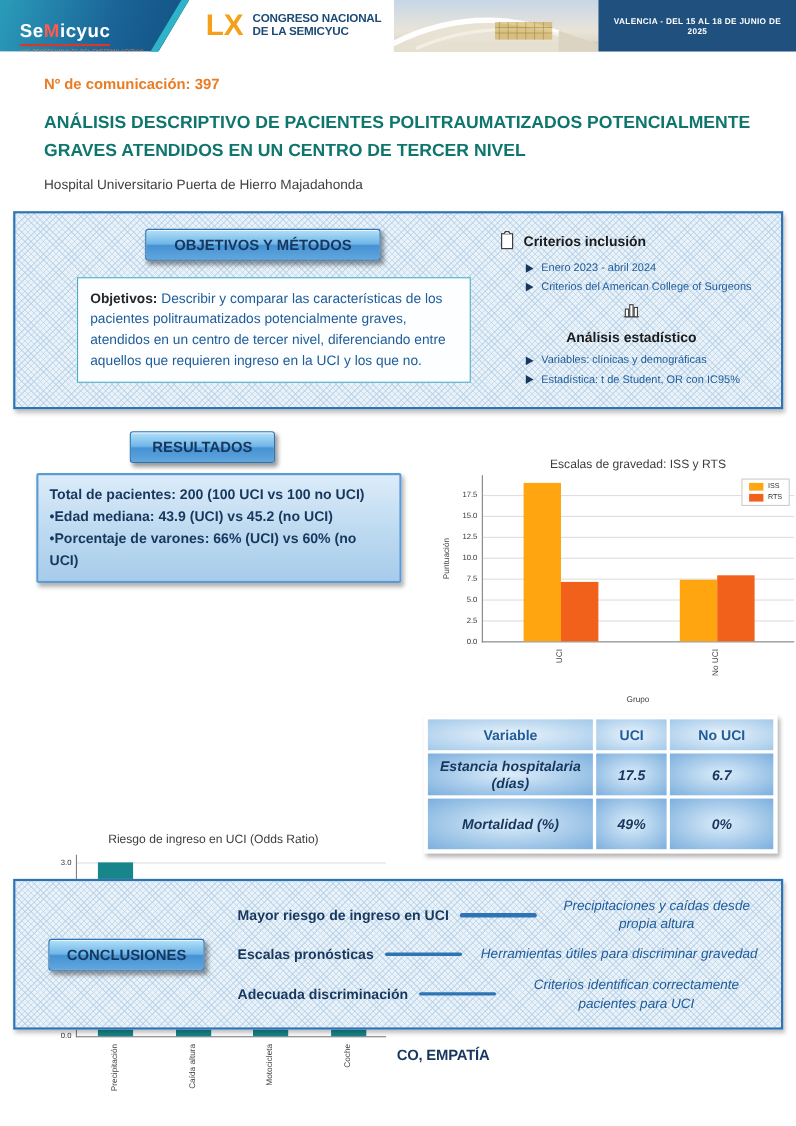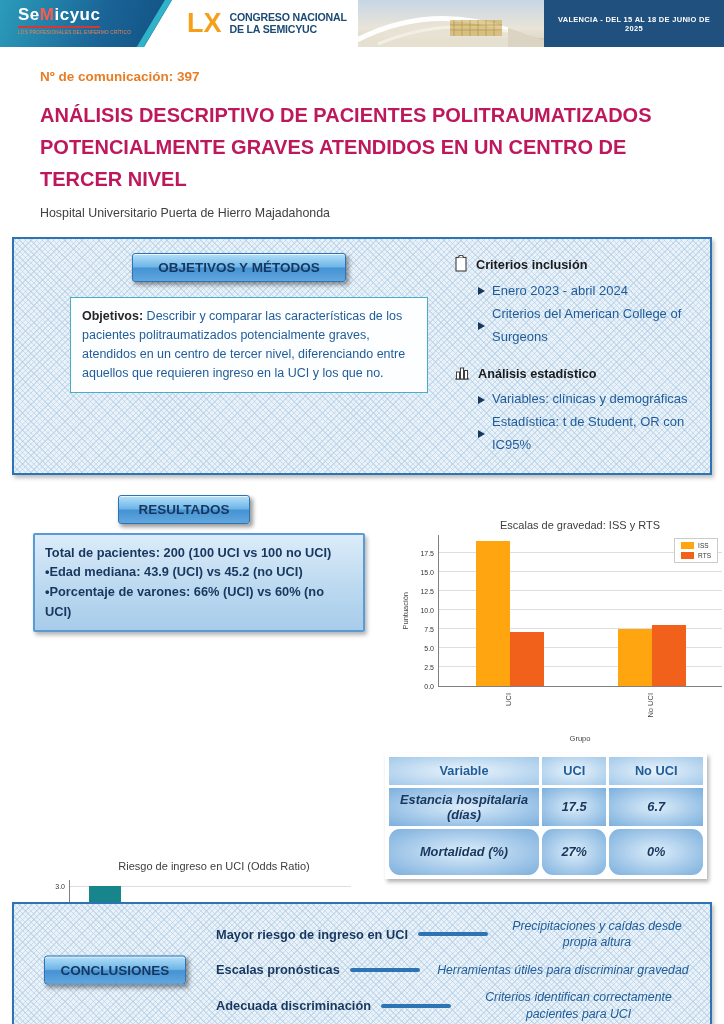--- a/index.html
+++ b/index.html
@@ -6,41 +6,41 @@
   html, body { width: 724px; height: 1024px; background: #fff; overflow: hidden;
     font-family: "Liberation Sans", sans-serif; }
 
   
   .hdr { position: relative; height: 47px; background: #fff; overflow: hidden; }
   .hdr-blue { position: absolute; left: 0; top: 0; width: 182px; height: 100%;
     background: linear-gradient(108deg, #2b9cba 0%, #1a6497 55%, #114e7e 100%);
     clip-path: polygon(0 0, 172px 0, 144px 100%, 0 100%); }
   .hdr-stripe { position: absolute; left: 151px; top: -9px; width: 6px; height: 66px;
     background: #2fb3c9; transform: rotate(31deg); }
-  .logo { position: absolute; left: 18px; top: 5px; }
+  .logo { position: absolute; left: 18px; top: 19px; }
   .logo-word { color: #fff; font-size: 17px; letter-spacing: .5px; font-weight: 600;
     border-bottom: 2px solid #d6382e; padding-bottom: 1px; display: inline-block; }
   .logo-word .m { color: #ff5a4e; }
   .logo-sub { font-size: 4.6px; color: #ef8350; letter-spacing: .25px; margin-top: 2px; }
   .hdr-center { position: absolute; left: 187px; top: 0; height: 100%;
     display: flex; align-items: center; gap: 8px; }
   .lx { font-size: 27px; font-weight: 800; color: #f6a019; line-height: 1; }
   .congress { font-size: 10.6px; font-weight: 800; color: #1b4a74;
     letter-spacing: -0.2px; line-height: 1.12; }
   .hdr-photo { position: absolute; left: 358px; top: 0; width: 186px; height: 100%; }
   .hdr-navy { position: absolute; left: 544px; right: 0; top: 0; height: 100%;
     background: #20507e; color: #fff; font-size: 7.5px; font-weight: 700;
     letter-spacing: .3px; display: flex; align-items: center; justify-content: center;
     text-align: center; padding: 0 10px; }
 
   
   main { padding: 0 12px; }
   .comm { margin: 22px 0 0 28px; color: #e87d25; font-weight: 700; font-size: 13.5px; }
-  .title { margin: 15px 28px 0; max-width: 650px; color: #be185d;
-    font-size: 20px; font-weight: 700; line-height: 1.6; }
+  .title { margin: 15px 28px 0; max-width: 650px; color: #0f766e;
+    font-size: 16px; font-weight: 700; line-height: 1.6; }
   .authors { margin: 11px 28px 0; max-width: 650px; color: #3f3f3f;
     font-style: italic; font-size: 12.4px; line-height: 1.5; }
   .affil { margin: 11px 28px 0; color: #3f3f3f; font-size: 12.4px; }
 
   
   .panel { border: 2px solid #2e74b5; background-color: #eaf2f9;
     background-image:
       repeating-linear-gradient(45deg, rgba(172,202,228,.55) 0 1px, transparent 1px 4px),
       repeating-linear-gradient(-45deg, rgba(172,202,228,.55) 0 1px, transparent 1px 4px);
     box-shadow: 2px 3px 4px rgba(0,0,0,.25); }
@@ -53,24 +53,24 @@
   
   .panel-obj { margin-top: 17px; display: flex; padding: 14px 16px 16px; }
   .obj-left { width: 358px; margin-left: 40px; }
   .obj-btn { width: 214px; margin-left: 62px; }
   .obj-box { margin-top: 15px; background: #fdfeff; border: 1.5px solid #4bacc6;
     padding: 9px 11px; font-size: 12.5px; color: #1f5c99; line-height: 1.52; }
   .obj-box b { color: #262626; }
   .methods { flex: 1; margin-left: 26px; padding-top: 2px; }
   .m-head { display: flex; align-items: center; gap: 8px; color: #1a1a1a;
     font-weight: 700; font-size: 12.7px; }
-  .m-head.second { margin-top: 16px; }
+  .m-head.second { margin-top: 3px; flex-direction: column; }
   .bullets { margin: 5px 0 0 24px; }
   .bullet { display: flex; align-items: center; gap: 7px; color: #1f5c99;
-    font-size: 13px; line-height: 1.75; }
+    font-size: 10px; line-height: 1.75; }
   .tri { width: 0; height: 0; border-top: 4px solid transparent;
     border-bottom: 4px solid transparent; border-left: 7px solid #17375e; flex: 0 0 auto; }
 
   
   .res-btn { width: 132px; margin: 20px 0 0 106px; }
   .results-area { position: relative; height: 368px; }
   .stats-box { position: absolute; left: 21px; top: 9px; width: 332px;
     border: 2px solid #5b9bd5; border-radius: 2px;
     background: linear-gradient(180deg, #dcecf9 0%, #bcd9f0 55%, #a7ccea 100%);
     box-shadow: 2px 3px 4px rgba(0,0,0,.3);
@@ -82,21 +82,21 @@
   .tbl-wrap { position: absolute; left: 373px; top: 229px; width: 322px;
     background: #fff; padding: 1px; box-shadow: 2px 3px 4px rgba(0,0,0,.3); }
   .tbl-wrap table { width: 100%; border-collapse: separate; border-spacing: 3px; }
   .tbl-wrap th, .tbl-wrap td { text-align: center; vertical-align: middle; padding: 4px 6px; }
   .tbl-wrap th { color: #1f5c99; font-weight: 700; font-size: 12.8px; height: 28px;
     background: radial-gradient(ellipse at center, #eaf4fc 0%, #a6cbea 95%); }
   .tbl-wrap td { color: #17375e; font-style: italic; font-weight: 600; font-size: 12.8px;
     background: radial-gradient(ellipse at center, #dcedfa 0%, #7fb1de 97%); }
   .tbl-wrap .c0 { width: 150px; }
   .tbl-wrap tr.r1 td { height: 34px; }
-  .tbl-wrap tr.r2 td { height: 46px; border-radius: 11px; }
+  .tbl-wrap tr.r2 td { height: 46px; }
 
   
   .panel-conc { position: relative; margin-top: 10px; padding: 14px 14px 14px 202px;
     min-height: 122px; }
   .conc-btn { position: absolute; left: 30px; top: 50%; transform: translateY(-50%);
     width: 142px; }
   .c-rows { display: flex; flex-direction: column; gap: 11px; }
   .c-row { display: flex; align-items: center; }
   .c-term { font-weight: 700; color: #17375e; font-size: 12.8px; white-space: nowrap; }
   .c-line { flex: 0 0 70px; height: 3.5px; background: #2e74b5; border-radius: 2px;
@@ -247,21 +247,21 @@
             <span style="width: 13px; height: 7px; background: rgb(255, 165, 16); display: inline-block;"></span>
             <span style="font-size: 6.5px; color: rgb(51, 51, 51);">ISS</span>
           </div>
           <div style="display: flex; align-items: center; gap: 4px;">
             <span style="width: 13px; height: 7px; background: rgb(242, 97, 28); display: inline-block;"></span>
             <span style="font-size: 6.5px; color: rgb(51, 51, 51);">RTS</span>
           </div>
         </div>
       </div>
     <div class="chart chart2" style="position: relative; width: 336px; height: 260px;">
-        <div style="position: absolute; left: 48px; width: 282px; top: 2px; text-align: center; font-size: 11px; color: rgb(61, 61, 61);">Riesgo de ingreso en UCI (Odds Ratio)</div>
+        <div style="position: absolute; left: 28px; width: 282px; top: 2px; text-align: center; font-size: 11px; color: rgb(61, 61, 61);">Riesgo de ingreso en UCI (Odds Ratio)</div>
         <div style="position: absolute; left: 44px; top: 22px; width: 282px; height: 166px; border-left: 1.4px solid rgb(128, 128, 128); border-bottom: 1.4px solid rgb(128, 128, 128);">
           <div style="position: absolute; left: 0px; right: 0px; bottom: 25.8492px; height: 1px; background: rgb(222, 222, 222);"></div>
           <div style="position: absolute; left: 0px; right: 0px; bottom: 52.1984px; height: 1px; background: rgb(222, 222, 222);"></div>
           <div style="position: absolute; left: 0px; right: 0px; bottom: 78.5476px; height: 1px; background: rgb(222, 222, 222);"></div>
           <div style="position: absolute; left: 0px; right: 0px; bottom: 104.897px; height: 1px; background: rgb(222, 222, 222);"></div>
           <div style="position: absolute; left: 0px; right: 0px; bottom: 131.246px; height: 1px; background: rgb(222, 222, 222);"></div>
           <div style="position: absolute; left: 0px; right: 0px; bottom: 157.595px; height: 1px; background: rgb(222, 222, 222);"></div>
           <div style="position: absolute; left: 19.25px; width: 32px; bottom: 0px; height: 158.095px; background: rgb(23, 134, 139);"></div>
           <div style="position: absolute; left: 89.75px; width: 32px; bottom: 0px; height: 110.667px; background: rgb(23, 134, 139);"></div>
           <div style="position: absolute; left: 160.25px; width: 32px; bottom: 0px; height: 36.8889px; background: rgb(23, 134, 139);"></div>
@@ -291,21 +291,21 @@
           <th>UCI</th>
           <th>No UCI</th>
         </tr>
         <tr class="r1">
           <td>Estancia hospitalaria (días)</td>
           <td>17.5</td>
           <td>6.7</td>
         </tr>
         <tr class="r2">
           <td>Mortalidad (%)</td>
-          <td>27%</td>
+          <td>49%</td>
           <td>0%</td>
         </tr>
       </tbody>
         </table>
     </div>
   </div>
 
   <section class="panel panel-conc">
     <div class="gbtn conc-btn">CONCLUSIONES</div>
     <div class="c-rows">

